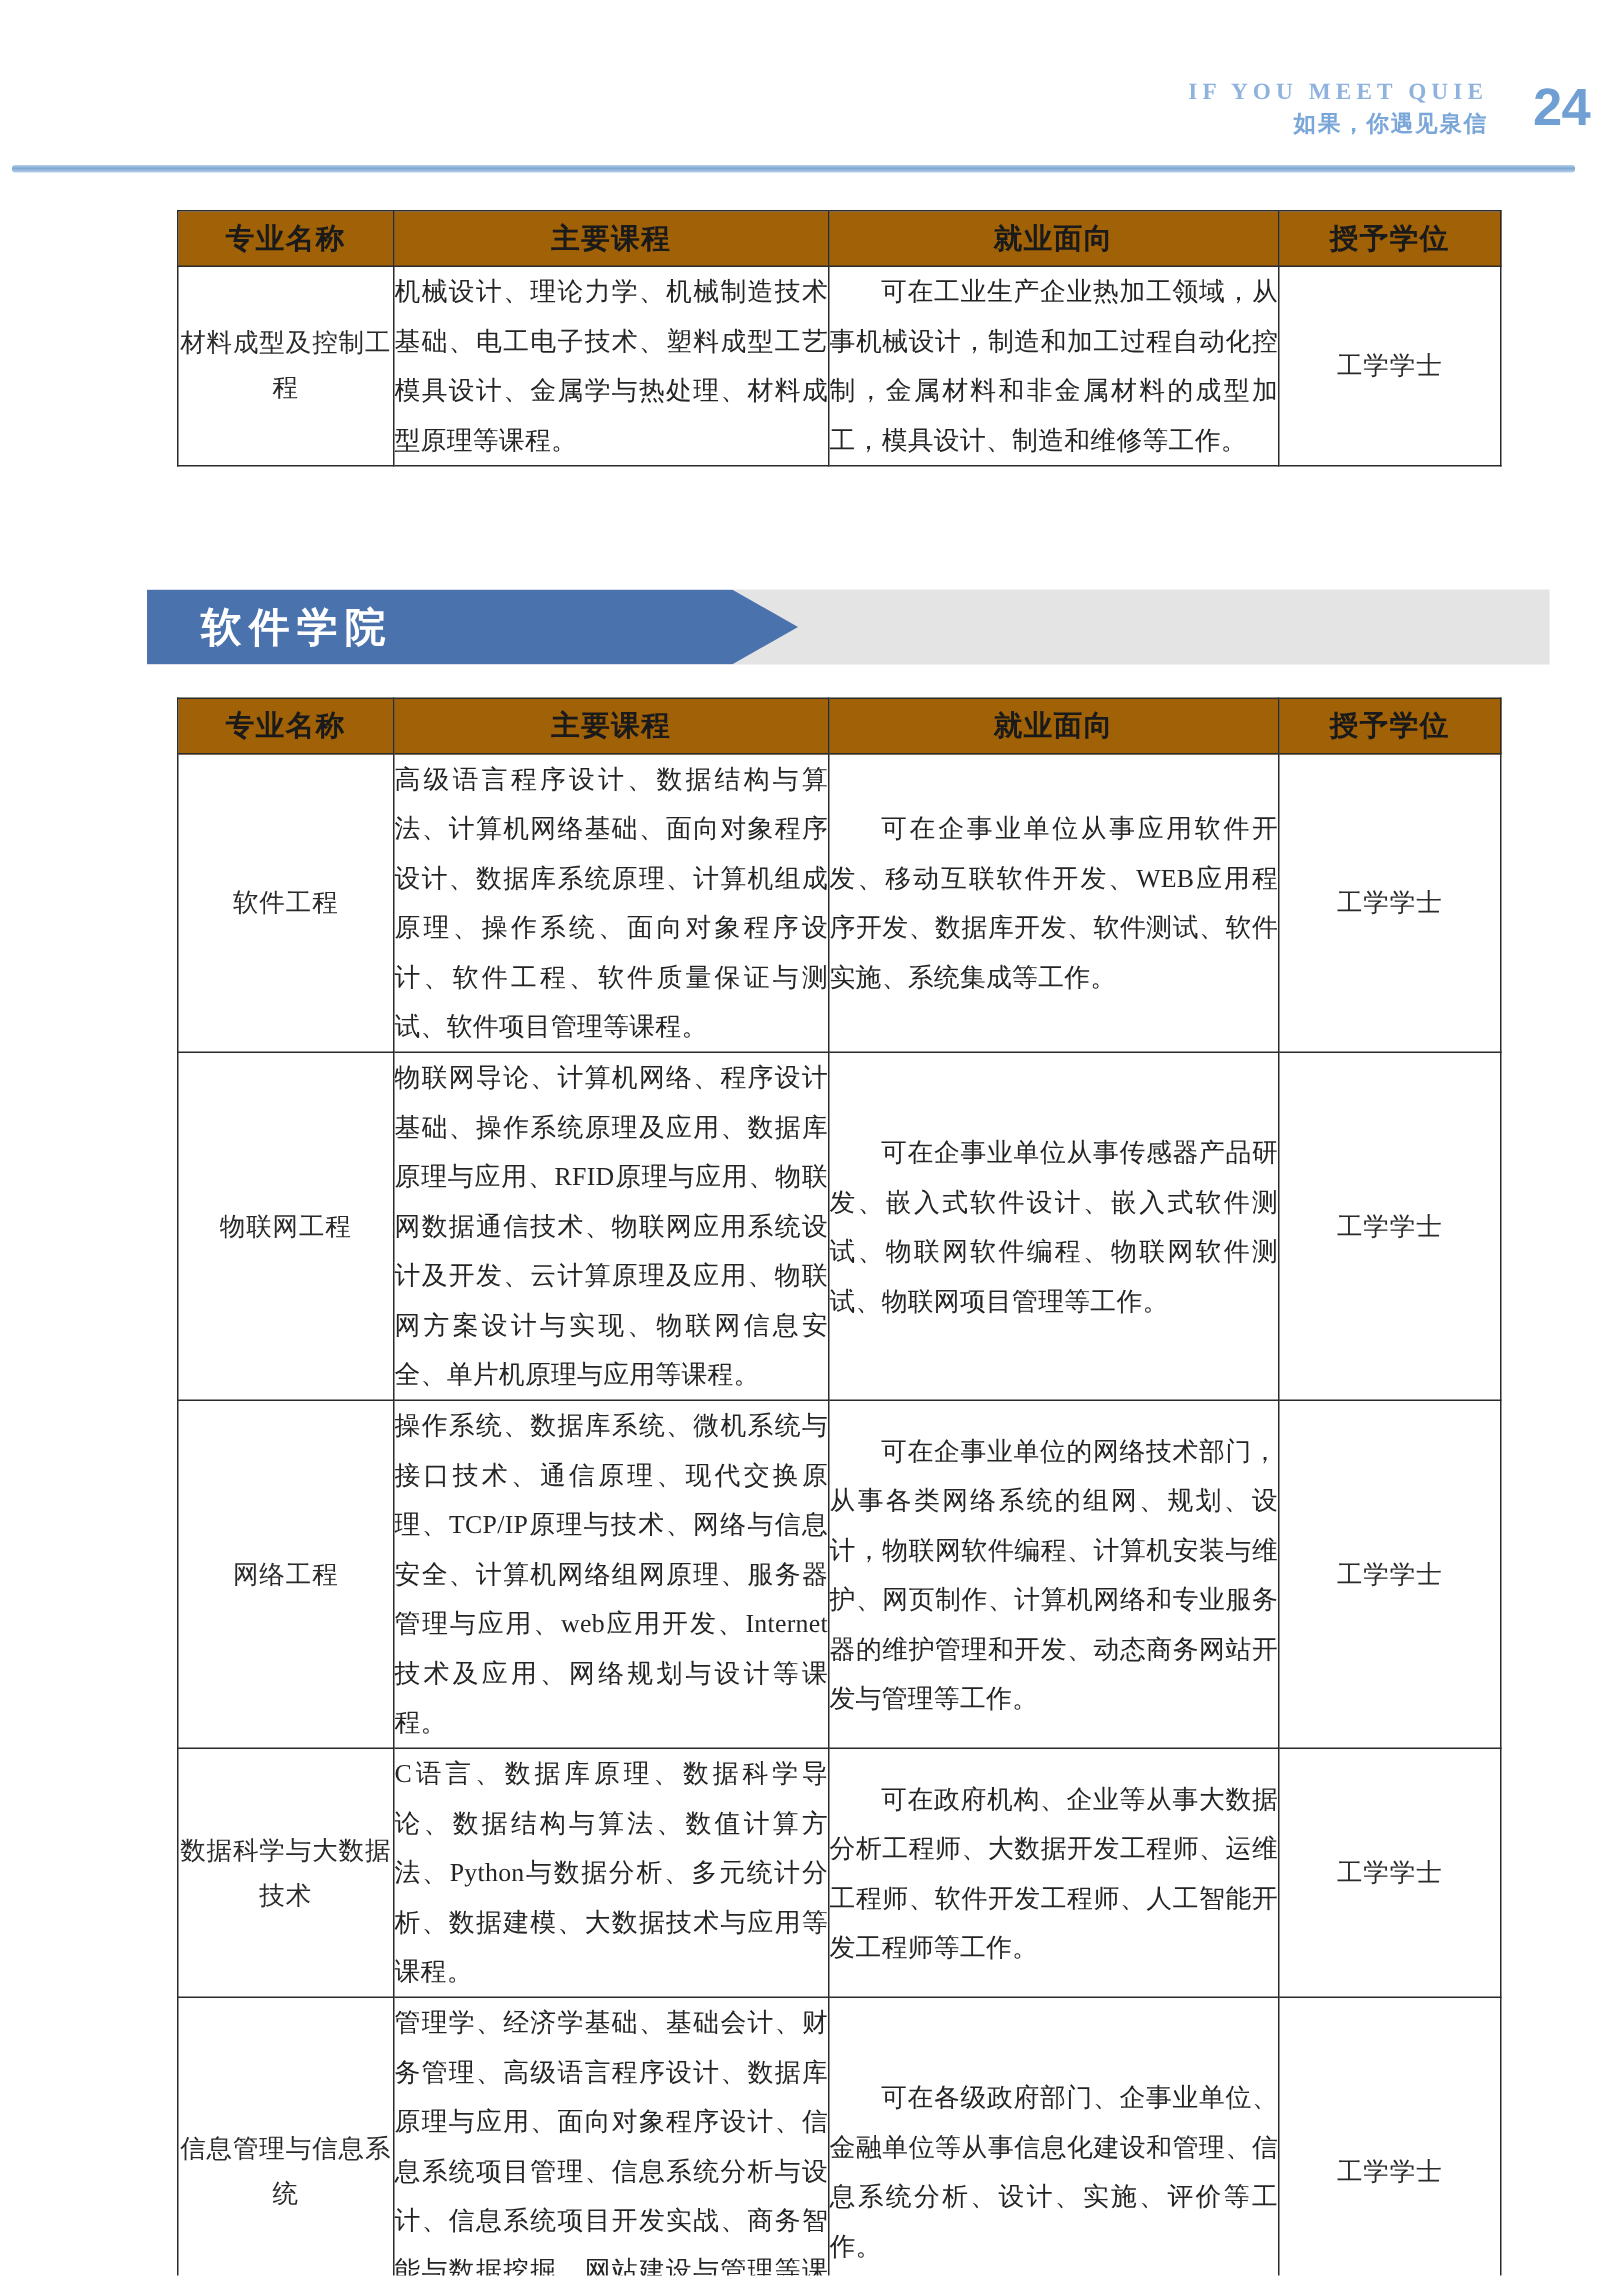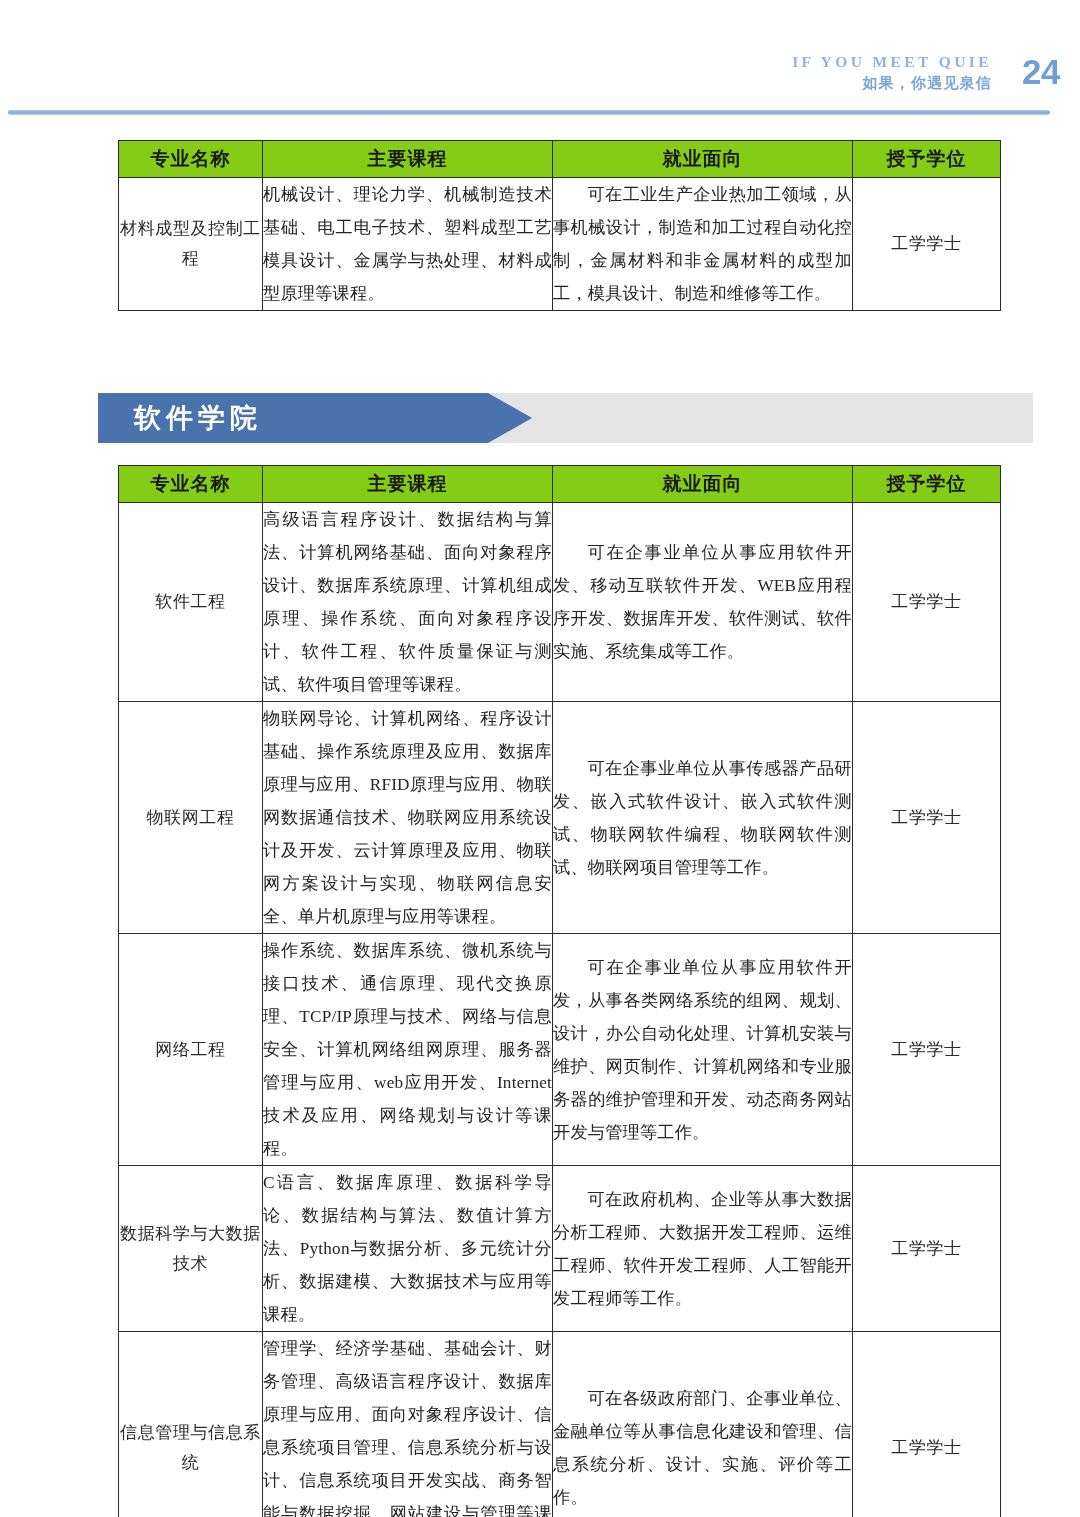--- a/index.html
+++ b/index.html
@@ -76,21 +76,21 @@
     border-collapse: collapse;
     table-layout: fixed;
     background: #ffffff;
   }
   .tbl td, .tbl th {
     border: 1.5px solid #2b2b2b;
     vertical-align: middle;
     padding: 0;
   }
   .tbl th {
-    background: #84cc16;
+    background: #a16207;
     font-family: "Liberation Sans", sans-serif;
     font-weight: 700;
     font-size: 19px;
     color: #1a1a1a;
     height: 36px;
     text-align: center;
     letter-spacing: 1px;
     border-color: #2b2b2b;
   }
   .c-major, .c-degree {
@@ -221,21 +221,21 @@
     </tr>
     <tr>
       <td class="c-major">物联网工程</td>
       <td class="c-courses">物联网导论、计算机网络、程序设计基础、操作系统原理及应用、数据库原理与应用、RFID原理与应用、物联网数据通信技术、物联网应用系统设计及开发、云计算原理及应用、物联网方案设计与实现、物联网信息安全、单片机原理与应用等课程。</td>
       <td class="c-career">可在企事业单位从事传感器产品研发、嵌入式软件设计、嵌入式软件测试、物联网软件编程、物联网软件测试、物联网项目管理等工作。</td>
       <td class="c-degree">工学学士</td>
     </tr>
     <tr>
       <td class="c-major">网络工程</td>
       <td class="c-courses">操作系统、数据库系统、微机系统与接口技术、通信原理、现代交换原理、TCP/IP原理与技术、网络与信息安全、计算机网络组网原理、服务器管理与应用、web应用开发、Internet技术及应用、网络规划与设计等课程。</td>
-      <td class="c-career">可在企事业单位从事应用软件开发，从事各类网络系统的组网、规划、设计，办公自动化处理、计算机安装与维护、网页制作、计算机网络和专业服务器的维护管理和开发、动态商务网站开发与管理等工作。</td>
+      <td class="c-career">可在企事业单位的网络技术部门，从事各类网络系统的组网、规划、设计，物联网软件编程、计算机安装与维护、网页制作、计算机网络和专业服务器的维护管理和开发、动态商务网站开发与管理等工作。</td>
       <td class="c-degree">工学学士</td>
     </tr>
     <tr>
       <td class="c-major">数据科学与大数据技术</td>
       <td class="c-courses">C语言、数据库原理、数据科学导论、数据结构与算法、数值计算方法、Python与数据分析、多元统计分析、数据建模、大数据技术与应用等课程。</td>
       <td class="c-career">可在政府机构、企业等从事大数据分析工程师、大数据开发工程师、运维工程师、软件开发工程师、人工智能开发工程师等工作。</td>
       <td class="c-degree">工学学士</td>
     </tr>
     <tr>
       <td class="c-major">信息管理与信息系统</td>

